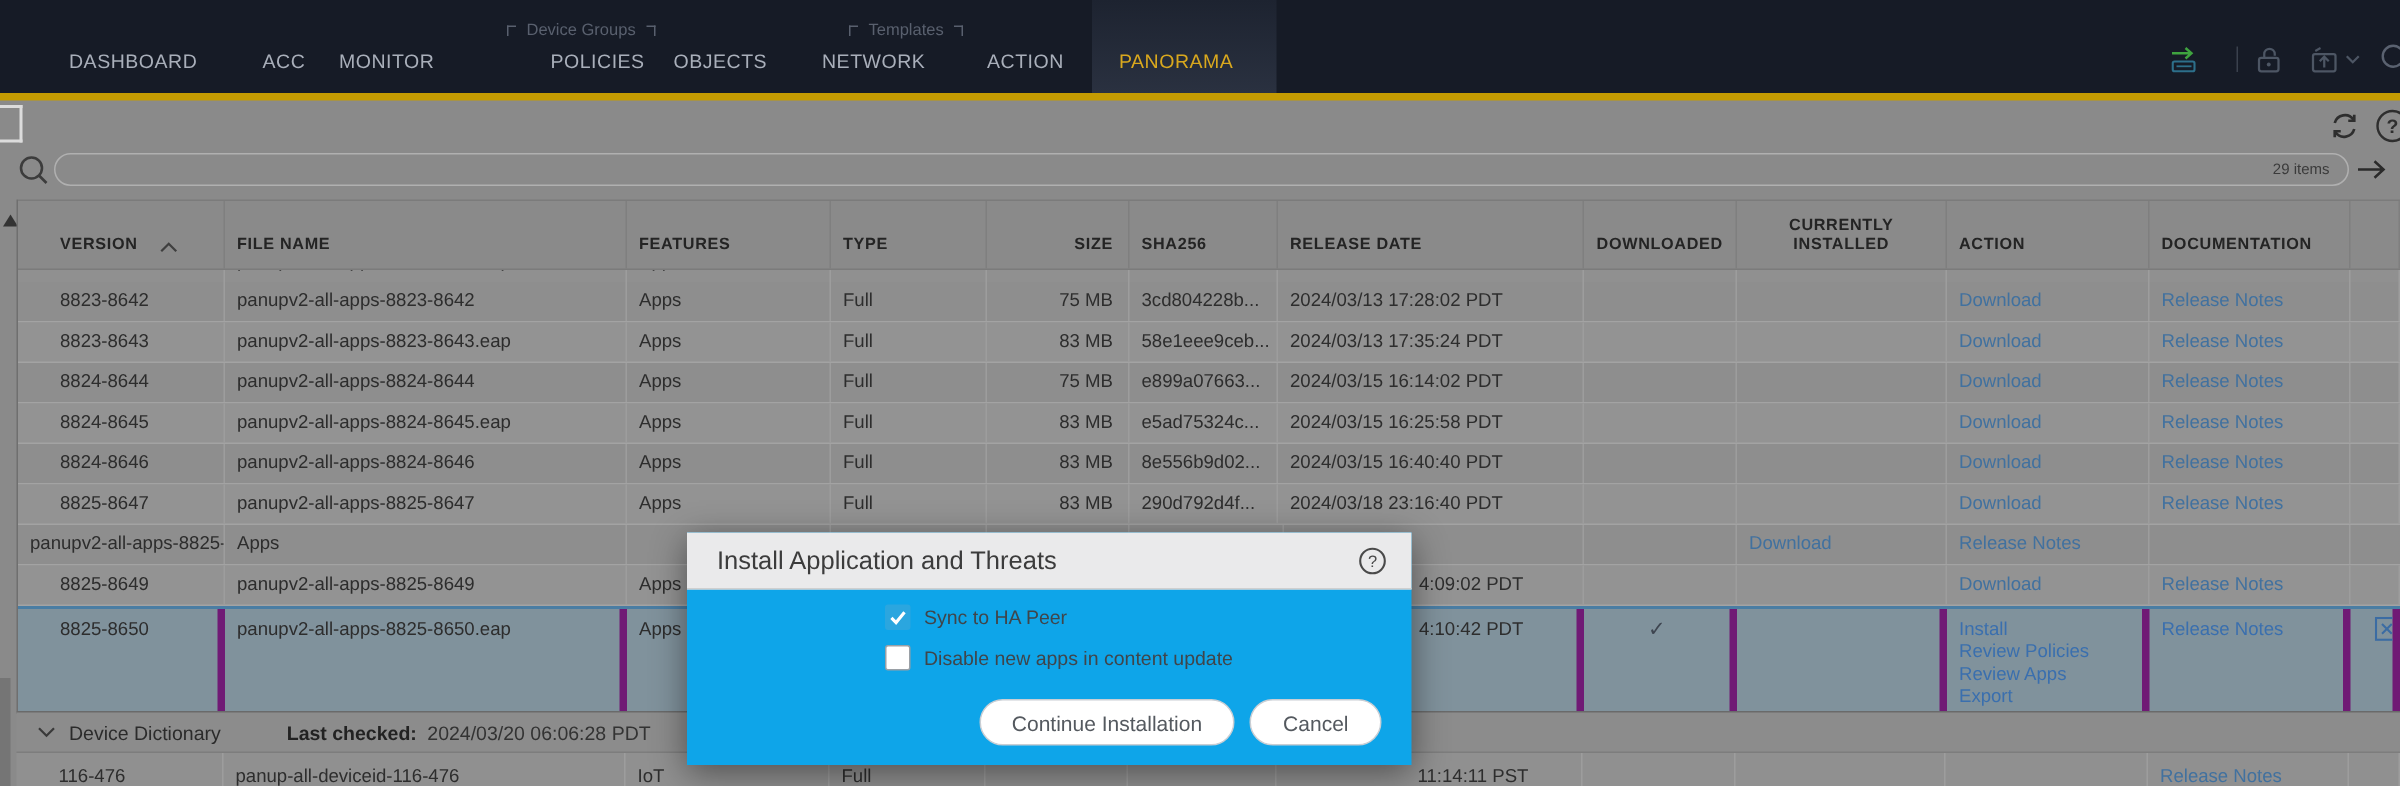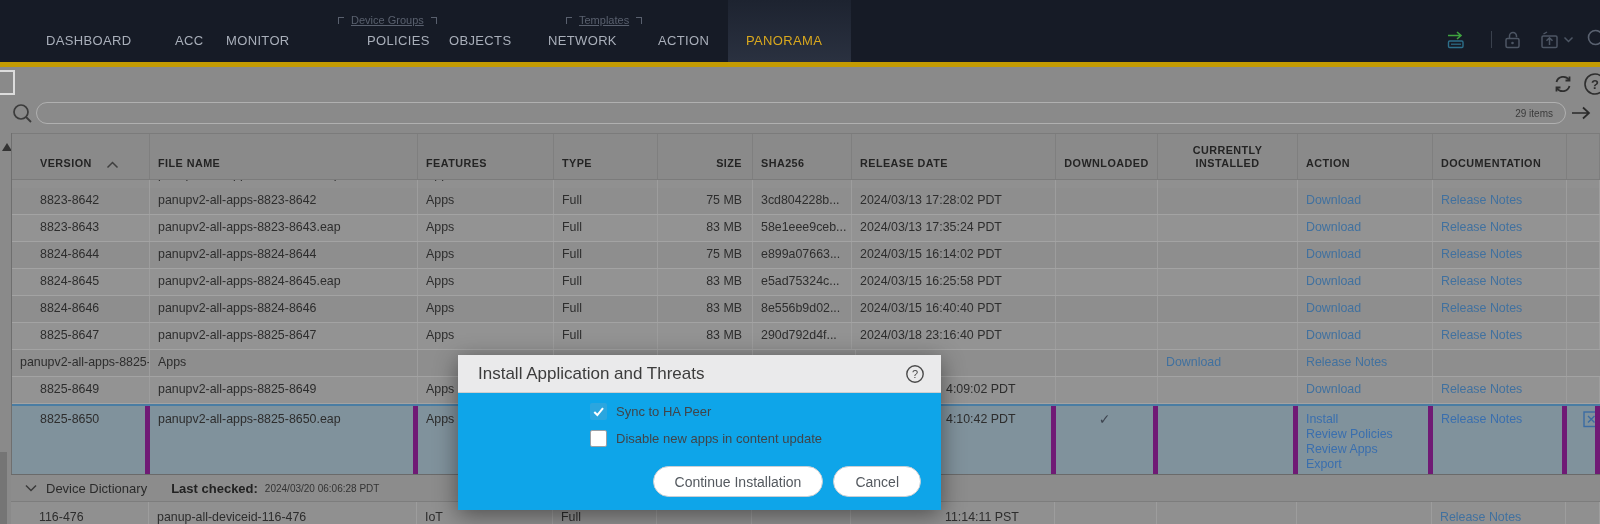--- a/index.html
+++ b/index.html
@@ -5,21 +5,21 @@
   html,body{margin:0;padding:0;}
   body{font-family:"Liberation Sans","DejaVu Sans",sans-serif;}
   .screen{position:relative;width:1600px;height:524px;overflow:hidden;background:#8a8a8a;}
 
   
   .topnav{position:absolute;left:0;top:0;width:1600px;height:62px;background:#161b26;z-index:5;}
   .active-tab-bg{position:absolute;left:728px;top:0;width:123px;height:62px;
     background:linear-gradient(#1d2330,#2a3140);}
   .tab{position:absolute;top:33px;font-size:13px;color:#a9afba;letter-spacing:.35px;cursor:default;}
   .tab.active{color:#d9a81e;}
-  .group-label{position:absolute;top:14px;display:flex;align-items:flex-start;font-size:11px;color:#59606e;text-decoration:underline;}
+  .group-label{position:absolute;top:14px;display:flex;align-items:flex-start;font-size:11px;color:#59606e;}
   .group-label .br-l{display:inline-block;width:5px;height:6px;border-top:1px solid #59606e;border-left:1px solid #59606e;margin:3px 7px 0 0;}
   .group-label .br-r{display:inline-block;width:5px;height:6px;border-top:1px solid #59606e;border-right:1px solid #59606e;margin:3px 0 0 7px;}
   .navicon{position:absolute;top:28px;}
   .nav-sep{position:absolute;top:31px;left:1491px;width:1px;height:17px;background:#3a414d;}
   .yellow-bar{position:absolute;left:0;top:62px;width:1600px;height:5px;background:#c49b02;z-index:5;}
 
   
   .content{position:absolute;left:0;top:67px;width:1600px;height:457px;background:#8a8a8a;}
   .white-stub{position:absolute;left:0;top:3px;width:13px;height:21px;border:2px solid #dcdcdc;border-left:none;background:#8a8a8a;}
   .tiny-tri{position:absolute;left:2px;top:76px;width:0;height:0;border-left:5px solid transparent;border-right:5px solid transparent;border-bottom:8px solid #333;}
@@ -55,22 +55,22 @@
 
   .selrow{height:72px;background:#80929c;border-top:2px solid #4a7da3;border-bottom:2px solid #4a7da3;box-sizing:border-box;}
   .selrow .cell{line-height:15px;padding-top:6px;border-right:5px solid #701a75;height:100%;}
   .selrow .link{color:#3a6fae;display:block;}
   .selrow .c-dlcheck{text-align:center;color:#3e4550;font-size:14px;}
   .selrow .c-stub{padding-top:5px;padding-left:16px;}
 
   .band{position:absolute;left:11px;top:407px;width:1589px;height:28px;background:#8c8c8c;
     border-top:1px solid #6a6a6a;border-bottom:1px solid #7d7d7d;display:flex;align-items:center;box-sizing:border-box;}
   .band-title{font-size:13px;color:#2b2b2b;margin-left:8px;}
-  .band-label{font-size:13px;font-weight:bold;color:#222;margin-left:24px;}
-  .band-value{font-size:10px;color:#333;margin-left:7px;}
+  .band-label{font-size:13px;font-weight:bold;color:#222;margin-left:44px;}
+  .band-value{font-size:13px;color:#333;margin-left:7px;}
   .band-splitter{position:absolute;left:0px;top:408px;width:0;height:0;
     border-top:5px solid transparent;border-bottom:5px solid transparent;border-right:6px solid #3a3a3a;}
   .bottomrow{position:absolute;left:11px;top:435px;width:1589px;height:22px;background:#909090;}
   .bottomrow .cell{line-height:30px;}
   .left-thumb{position:absolute;left:0;top:385px;width:7px;height:72px;background:#757575;}
 
   
   .modal{position:absolute;left:458px;top:355px;width:483px;height:155px;background:#0ea5e9;z-index:50;
     box-shadow:0 5px 22px rgba(0,0,0,.45);}
   .modal-header{height:38px;background:#eaeaeb;border-bottom:1px solid #cfcfcf;display:flex;align-items:center;box-sizing:border-box;}

